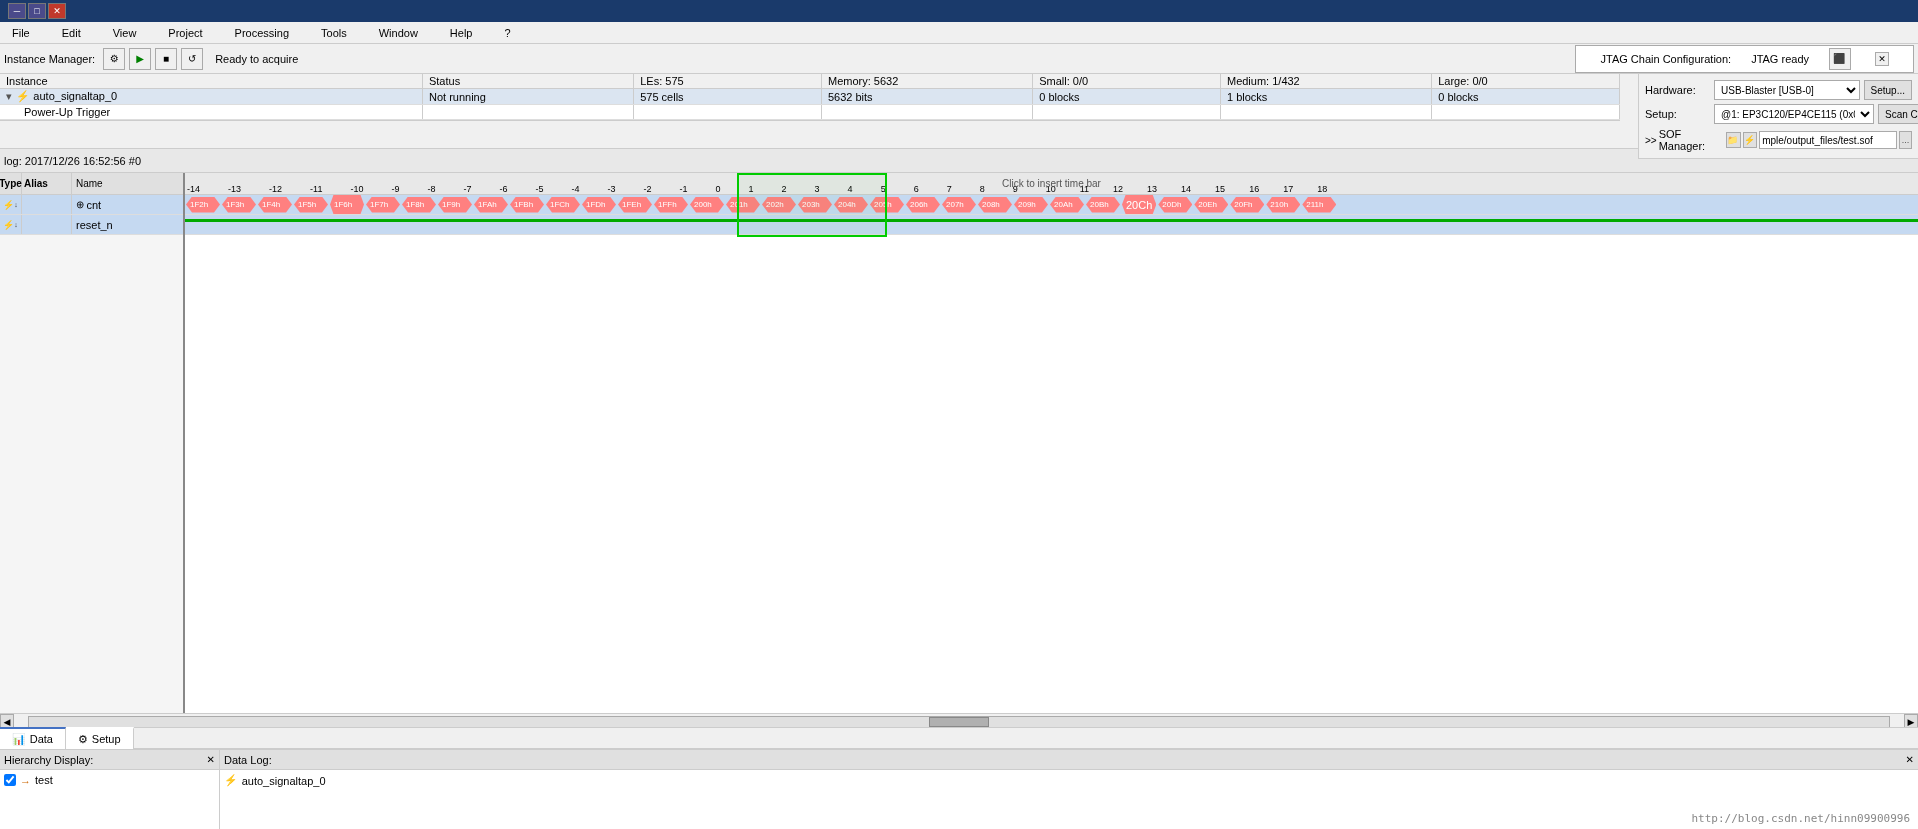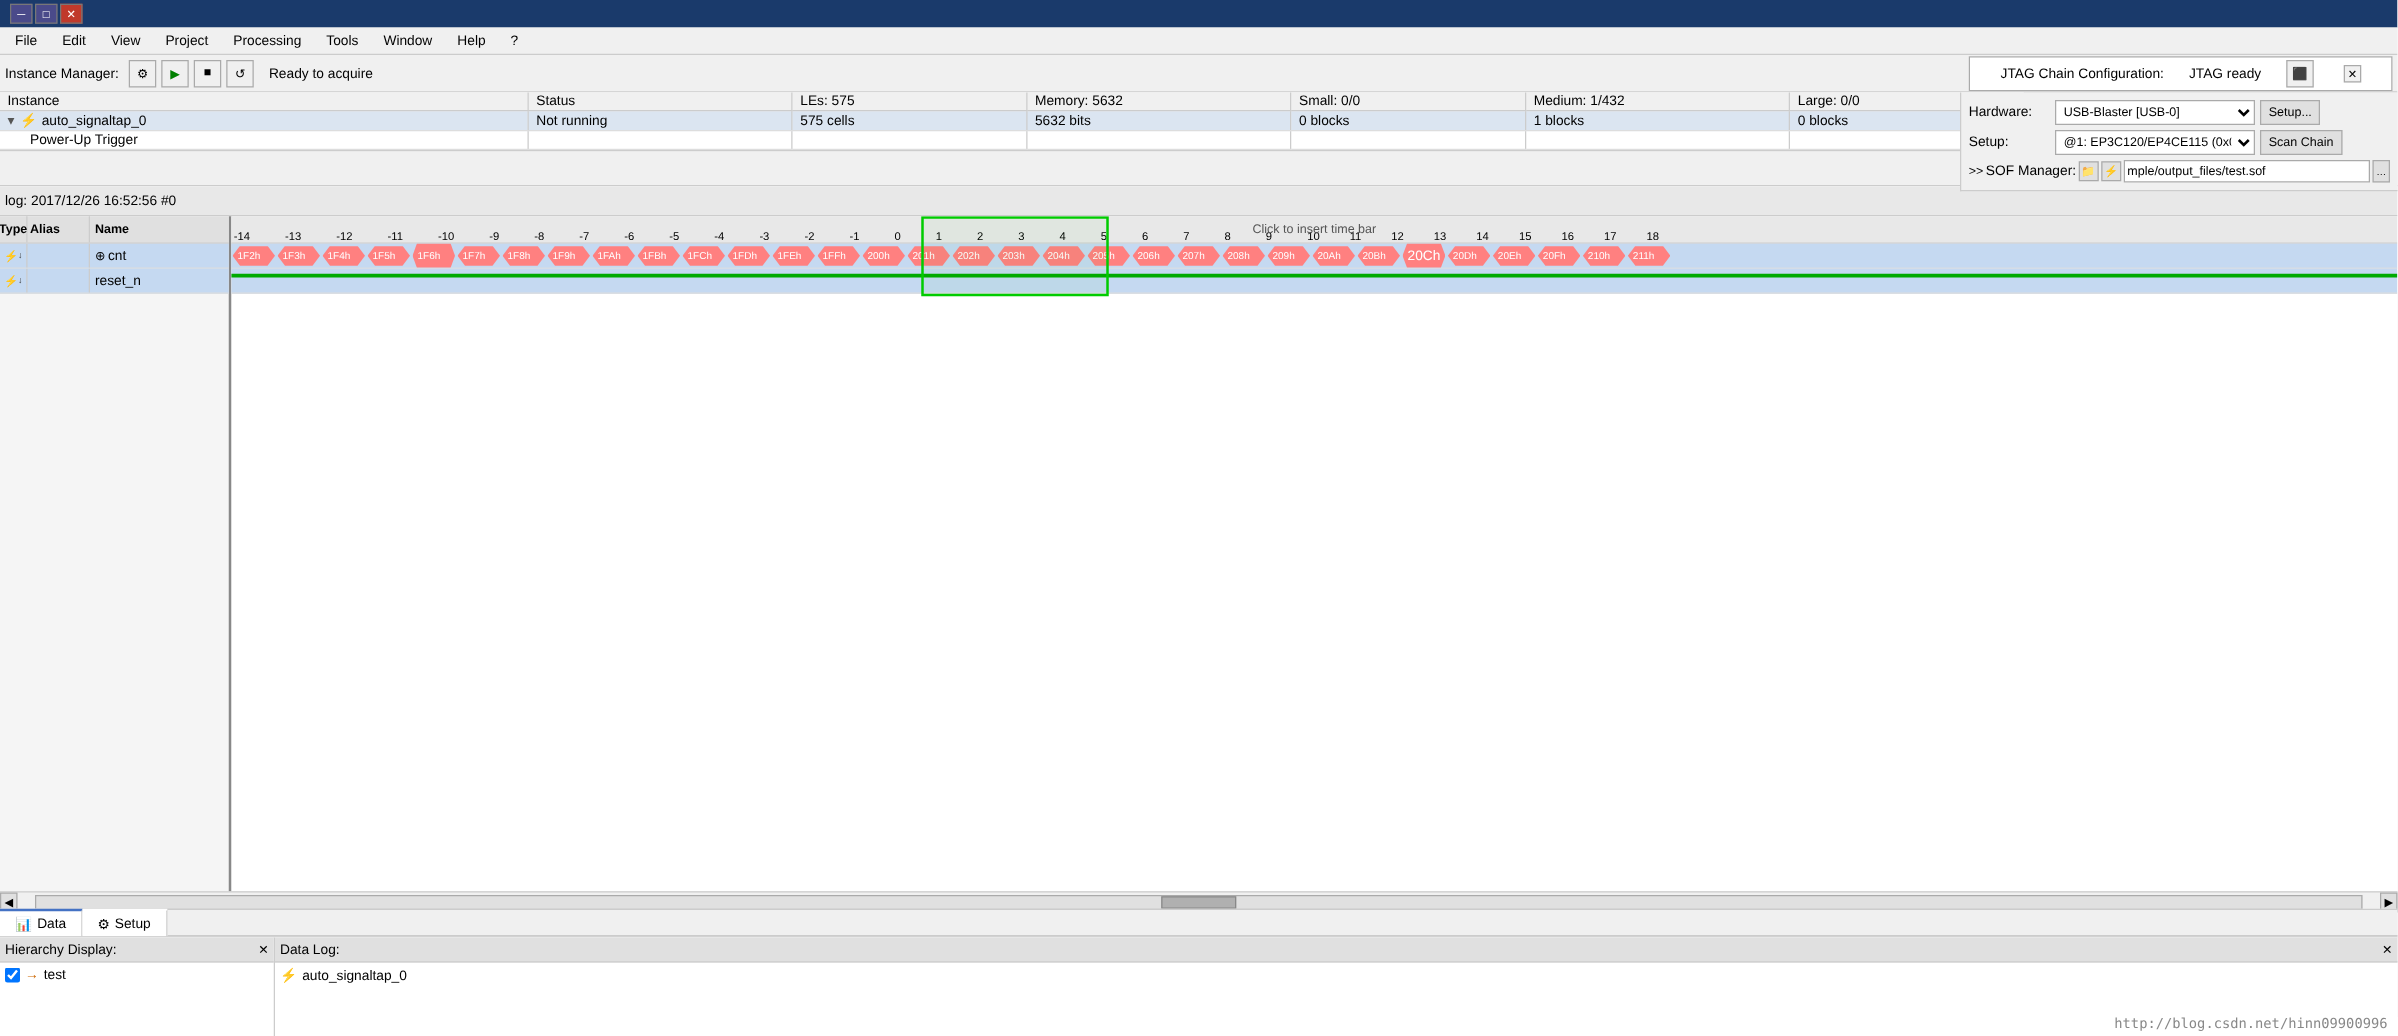--- a/index.html
+++ b/index.html
@@ -5,21 +5,21 @@
     * { margin: 0; padding: 0; box-sizing: border-box; }
     body { font-family: 'Segoe UI', Tahoma, Geneva, Verdana, sans-serif; font-size: 11px; background: #f0f0f0; overflow: hidden; width: 1918px; height: 829px; }
     
     
     .title-bar { background: #1a3a6b; color: white; height: 22px; display: flex; align-items: center; justify-content: space-between; padding: 0 8px; font-size: 11px; }
     .title-bar-controls { display: flex; gap: 2px; }
     .title-btn { width: 18px; height: 16px; background: #4a4a8a; border: 1px solid #777; display: flex; align-items: center; justify-content: center; cursor: pointer; font-size: 9px; color: white; }
     .title-btn.close { background: #c0392b; }
     
     
-    .menu-bar { background: #f0f0f0; border-bottom: 1px solid #ccc; height: 22px; display: flex; align-items: center; padding: 0 4px; gap: 4px; }
+    .menu-bar { background: #f0f0f0; border-bottom: 1px solid #ccc; height: 22px; display: flex; align-items: center; padding: 0 4px; gap: 16px; }
     .menu-item { padding: 2px 8px; cursor: pointer; font-size: 11px; }
     
     
     .instance-bar { background: #f0f0f0; border-bottom: 1px solid #ccc; height: 30px; display: flex; align-items: center; padding: 0 4px; gap: 4px; }
     .instance-label { font-size: 11px; font-weight: normal; margin-right: 4px; }
     .toolbar-btn { width: 22px; height: 22px; background: #f0f0f0; border: 1px solid #aaa; display: flex; align-items: center; justify-content: center; cursor: pointer; font-size: 10px; }
     .status-text { font-size: 11px; margin-left: 8px; }
     .jtag-section { margin-left: auto; display: flex; align-items: center; gap: 20px; font-size: 11px; border: 1px solid #aaa; padding: 2px 24px; background: white; }
     .jtag-close { width: 14px; height: 14px; background: #f0f0f0; border: 1px solid #aaa; display: flex; align-items: center; justify-content: center; cursor: pointer; font-size: 9px; margin-left: 4px; }
     .right-row { display: flex; align-items: center; gap: 4px; margin-bottom: 4px; font-size: 11px; }
@@ -36,21 +36,21 @@
     
     
     .waveform-container { position: absolute; top: 148px; left: 0; right: 0; bottom: 100px; background: white; border-top: 1px solid #ccc; border-bottom: 1px solid #ccc; overflow: hidden; }
     .waveform-header { background: #e8e8e8; border-bottom: 1px solid #ccc; height: 24px; display: flex; align-items: center; font-size: 11px; padding: 0 4px; }
     
     .waveform-body { display: flex; height: calc(100% - 24px); }
     .waveform-left { width: 185px; min-width: 185px; border-right: 2px solid #888; background: #f5f5f5; }
     .waveform-left-header { height: 22px; display: flex; background: #e0e0e0; border-bottom: 1px solid #ccc; }
     .col-type { width: 22px; border-right: 1px solid #ccc; display: flex; align-items: center; justify-content: center; font-size: 10px; font-weight: bold; }
     .col-alias { width: 50px; border-right: 1px solid #ccc; display: flex; align-items: center; padding: 0 2px; font-size: 10px; font-weight: bold; }
-    .col-name { flex: 1; display: flex; align-items: center; padding: 0 4px; font-size: 10px; font-weight: bold; }
+    .col-name { flex: 1; display: flex; align-items: center; padding: 0 4px; font-size: 10px; font-weight: normal; }
     
     .waveform-row { height: 20px; display: flex; align-items: center; border-bottom: 1px solid #ddd; background: #c5d9f1; }
     .row-type-cell { width: 22px; border-right: 1px solid #ccc; height: 100%; display: flex; align-items: center; justify-content: center; }
     .row-alias-cell { width: 50px; border-right: 1px solid #ccc; height: 100%; display: flex; align-items: center; padding: 0 2px; }
     .row-name-cell { flex: 1; height: 100%; display: flex; align-items: center; padding: 0 4px; font-size: 11px; }
     .row-expand { font-size: 10px; margin-right: 2px; }
     
     
     .waveform-right { flex: 1; overflow-x: hidden; position: relative; }
     .timeline-header { height: 22px; background: #e8e8e8; border-bottom: 1px solid #ccc; position: relative; display: flex; align-items: center; }
@@ -117,21 +117,21 @@
   <span class="status-text">Ready to acquire</span>
 
   <div class="jtag-section" style="margin-left:auto;">
     <span>JTAG Chain Configuration:</span>
     <span>JTAG ready</span>
     <div class="toolbar-btn">⬛</div>
     <div class="jtag-close">✕</div>
   </div>
 </div>
 
-<div style="position:absolute; top:74px; right:0; width:350px; background:#f0f0f0; border-left:1px solid #ccc; border-bottom:1px solid #ccc; padding:6px; z-index:100;">
+<div style="position:absolute; top:74px; right:0; width:280px; background:#f0f0f0; border-left:1px solid #ccc; border-bottom:1px solid #ccc; padding:6px; z-index:100;">
   <div class="right-row">
     <span class="right-label">Hardware:</span>
     <select class="right-select" style="width:160px;">
       <option>USB-Blaster [USB-0]</option>
     </select>
     <button class="right-btn">Setup...</button>
   </div>
   <div class="right-row">
     <span class="right-label">Setup:</span>
     <select class="right-select" style="width:160px;">

